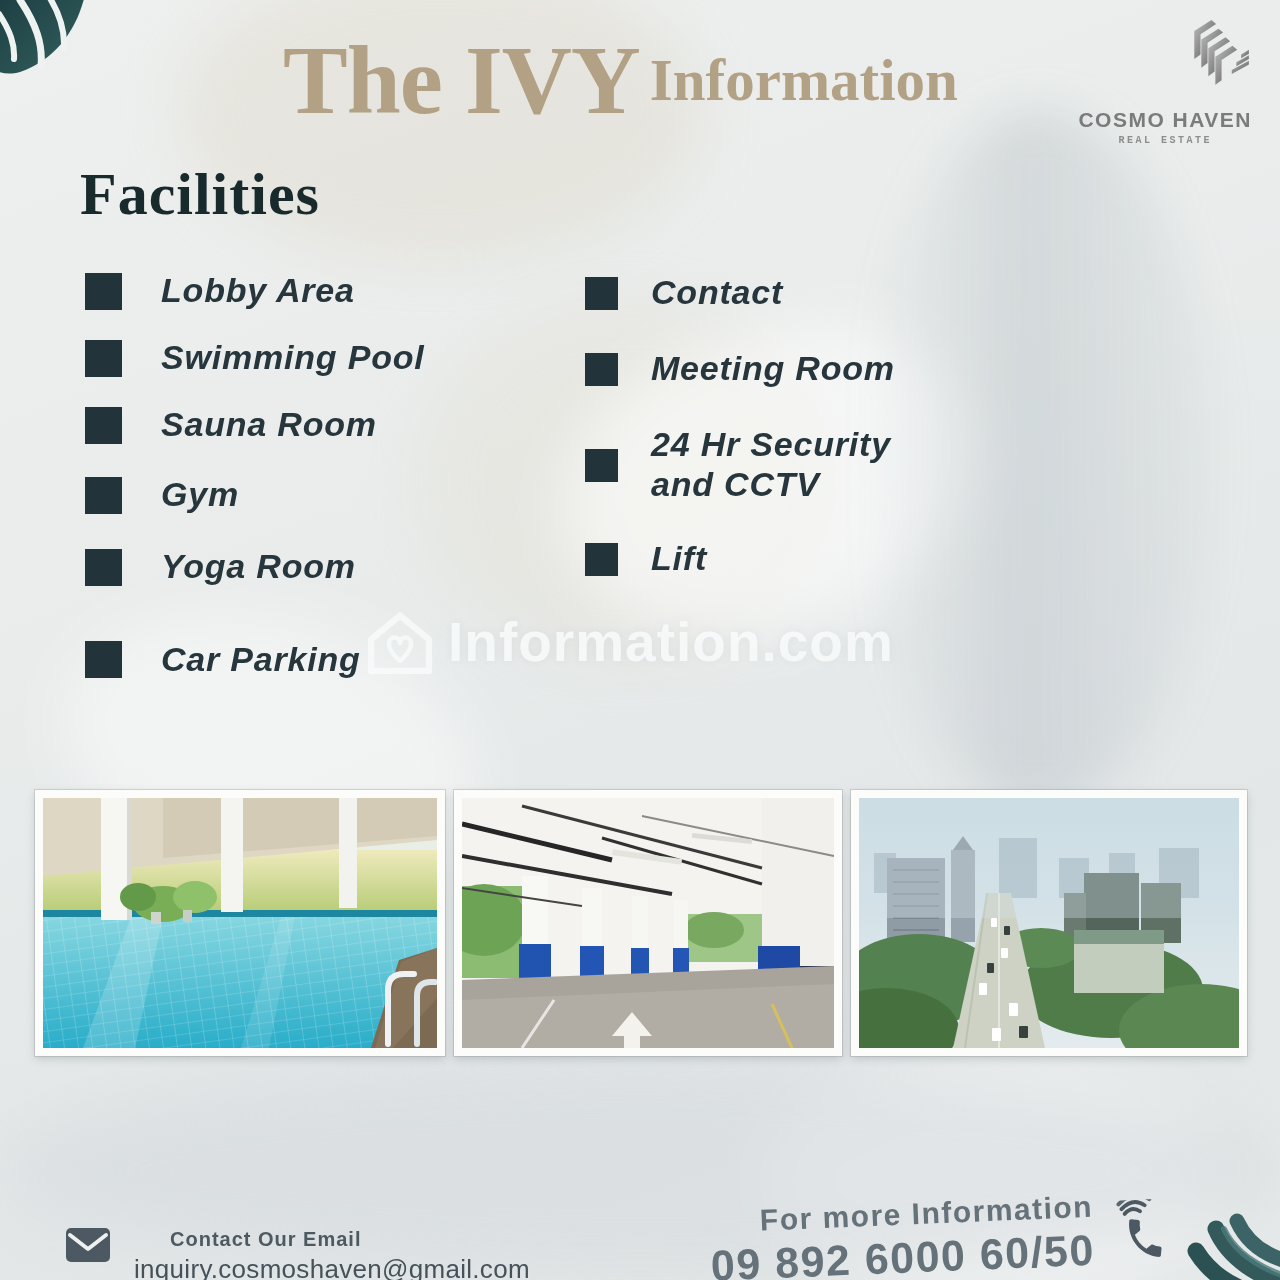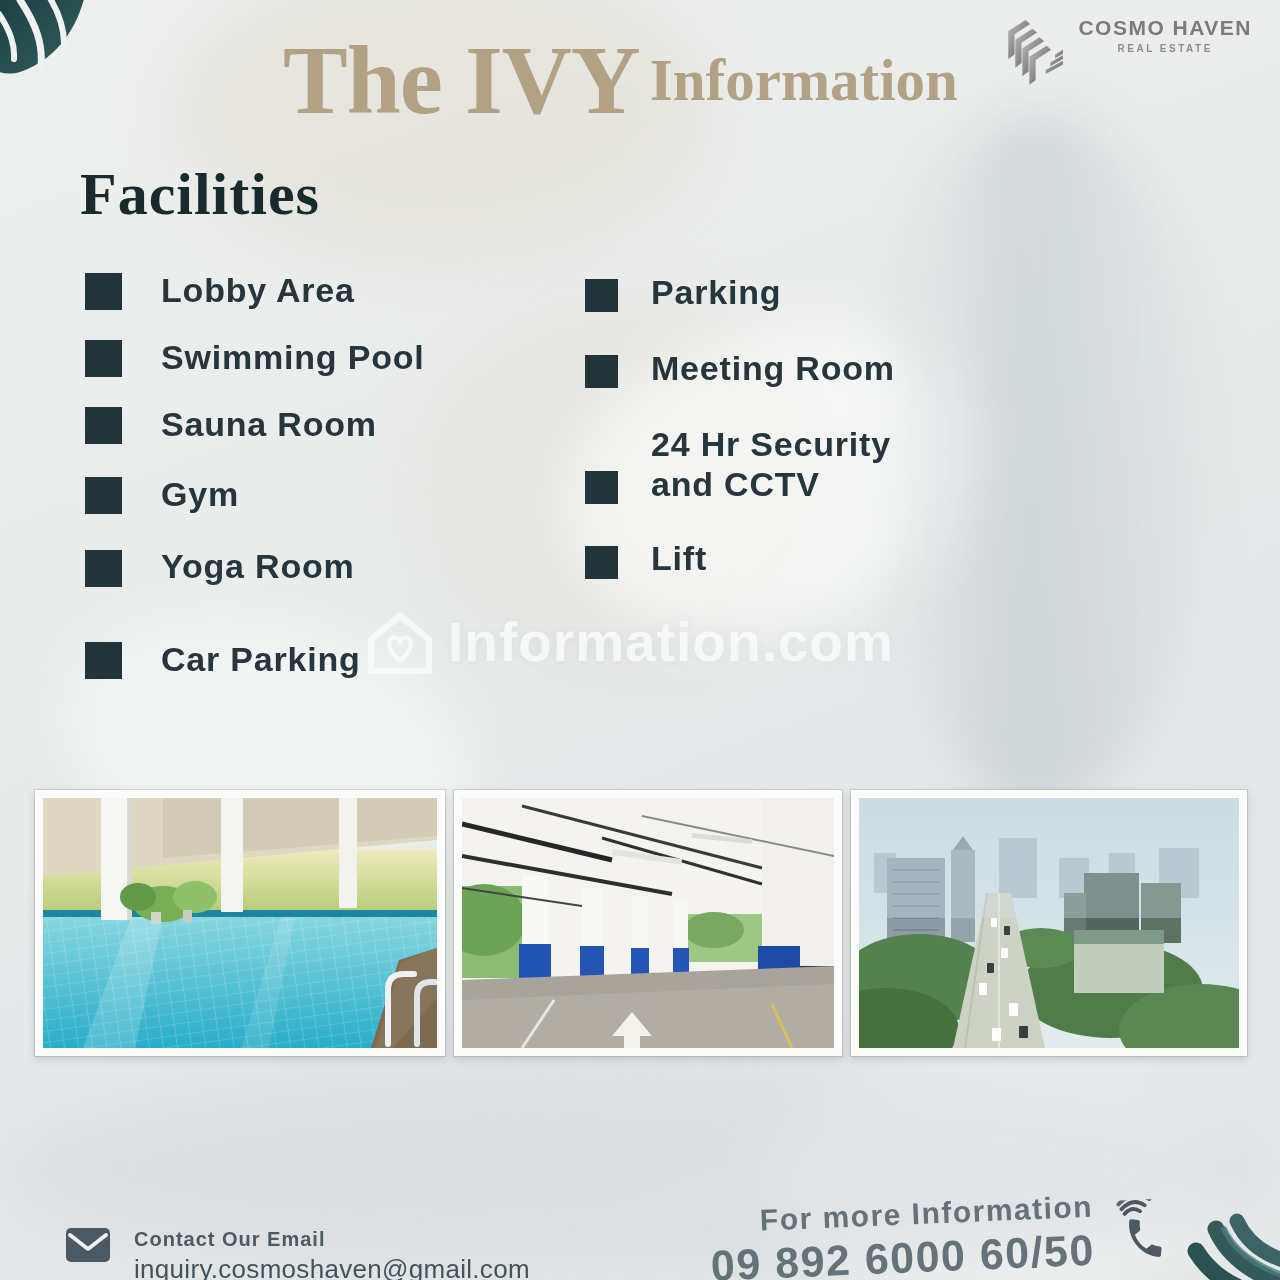--- a/index.html
+++ b/index.html
@@ -16,32 +16,32 @@
   .bg-leafwhite2{left:60px;top:620px;width:420px;height:260px;background:rgba(255,255,255,.45);transform:rotate(14deg);}
   .bg-leafwhite3{left:760px;top:1060px;width:460px;height:240px;background:rgba(255,255,255,.5);}
   .bg-coolband{left:870px;top:110px;width:340px;height:700px;filter:blur(22px);
     background:linear-gradient(to right,rgba(150,162,170,0) 0%,rgba(148,162,172,.26) 45%,rgba(168,180,188,.10) 100%);}
   .bg-bottomwash{left:0;top:1060px;width:1280px;height:220px;filter:blur(30px);background:rgba(214,219,221,.6);}
 
   
   .title-row{position:absolute;left:283px;top:30px;display:flex;align-items:center;white-space:nowrap;}
   .title-main{font-family:"Liberation Serif", serif;font-weight:700;font-size:97px;line-height:1.05;color:#b2a184;letter-spacing:-1px;}
   .title-sub{font-family:"Liberation Serif", serif;font-weight:700;font-size:59px;color:#b2a184;margin-left:10px;letter-spacing:0;}
-  .logo{position:absolute;right:28px;top:16px;display:flex;align-items:flex-start;gap:12px;}
+  .logo{position:absolute;right:28px;top:16px;display:flex;align-items:flex-end;gap:12px;flex-direction:column;}
   .logo-text{display:flex;flex-direction:column;align-items:center;}
   .logo-name{font-size:21px;font-weight:700;color:#7b7b7b;letter-spacing:1.5px;white-space:nowrap;}
-  .logo-tagline{font-size:10px;font-weight:700;color:#8d8d8d;letter-spacing:2.5px;margin-top:3px;}
+  .logo-tagline{font-size:10px;font-weight:700;color:#8d8d8d;letter-spacing:2.5px;margin-top:3px;font-family:Liberation Mono, monospace;}
 
   
   .facilities-heading{position:absolute;left:80px;top:160px;margin:0;
     font-family:"Liberation Serif", serif;font-weight:700;font-size:60px;color:#182a2c;letter-spacing:1px;}
   .fac-col{position:absolute;display:flex;flex-direction:column;}
   .col-left{left:85px;top:270px;}
   .col-right{left:585px;top:272px;}
-  .fac-row{display:flex;align-items:flex-end;}
+  .fac-row{display:flex;align-items:center;font-style:italic;}
   .col-left .fac-row{margin-bottom:27px;}
   .col-left .fac-row:nth-child(3){margin-bottom:30px;}
   .col-left .fac-row:nth-child(4){margin-bottom:32px;}
   .col-left .fac-row:nth-child(5){margin-bottom:52px;}
   .col-right .fac-row{margin-bottom:36px;}
   .col-right .fac-row:nth-child(3){margin-bottom:34px;}
   .col-right .fac-row:nth-child(4){margin-bottom:9px;}
   .bullet{flex:0 0 auto;background:#22333a;margin-top:2px;}
   .col-left .bullet{width:37px;height:37px;margin-right:39px;}
   .col-right .bullet{width:33px;height:33px;margin-right:33px;}
@@ -55,21 +55,21 @@
 
   
   .photos{position:absolute;left:35px;top:790px;display:flex;gap:9px;}
   .photo-frame{background:#fcfcfb;padding:8px;box-sizing:border-box;height:266px;
     box-shadow:0 0 0 1px rgba(120,128,130,.25), 0 3px 8px rgba(90,100,104,.25);}
   .photo-frame svg{display:block;width:100%;height:100%;}
   .pf1{width:410px;} .pf2{width:388px;} .pf3{width:396px;}
 
   
   .contact-email{position:absolute;left:66px;top:1228px;display:flex;align-items:flex-start;gap:24px;}
-  .email-label{font-size:20px;font-weight:700;color:#4e5a62;letter-spacing:1px;}
+  .email-label{font-size:20px;font-weight:700;color:#4e5a62;letter-spacing:1px;margin-left:36px;}
   .email-value{font-size:26px;font-weight:400;color:#46525a;margin-top:3px;letter-spacing:.3px;}
   .contact-phone{position:absolute;right:108px;top:1196px;display:flex;align-items:center;gap:16px;
     transform:rotate(-2.4deg);transform-origin:center;}
   .phone-texts{display:flex;flex-direction:column;align-items:flex-end;}
   .phone-label{font-size:30px;font-weight:700;color:#66727a;letter-spacing:1.5px;}
   .phone-number{font-size:43px;font-weight:700;color:#66727a;letter-spacing:1.5px;margin-top:2px;white-space:nowrap;}
 
   .corner-leaf-tl{position:absolute;left:-14px;top:-16px;}
   .corner-leaf-br{position:absolute;right:-20px;bottom:-18px;}
 </style>
@@ -153,21 +153,21 @@
     </div>
     <div class="fac-row">
       <span class="bullet"></span>
       <span class="fac-label">Car Parking</span>
     </div>
   </div>
 
   <div class="fac-col col-right">
     <div class="fac-row">
       <span class="bullet"></span>
-      <span class="fac-label">Parking</span>
+      <span class="fac-label">Contact</span>
     </div>
     <div class="fac-row">
       <span class="bullet"></span>
       <span class="fac-label">Meeting Room</span>
     </div>
     <div class="fac-row">
       <span class="bullet"></span>
       <span class="fac-label two-line">24 Hr Security and CCTV</span>
     </div>
     <div class="fac-row">

